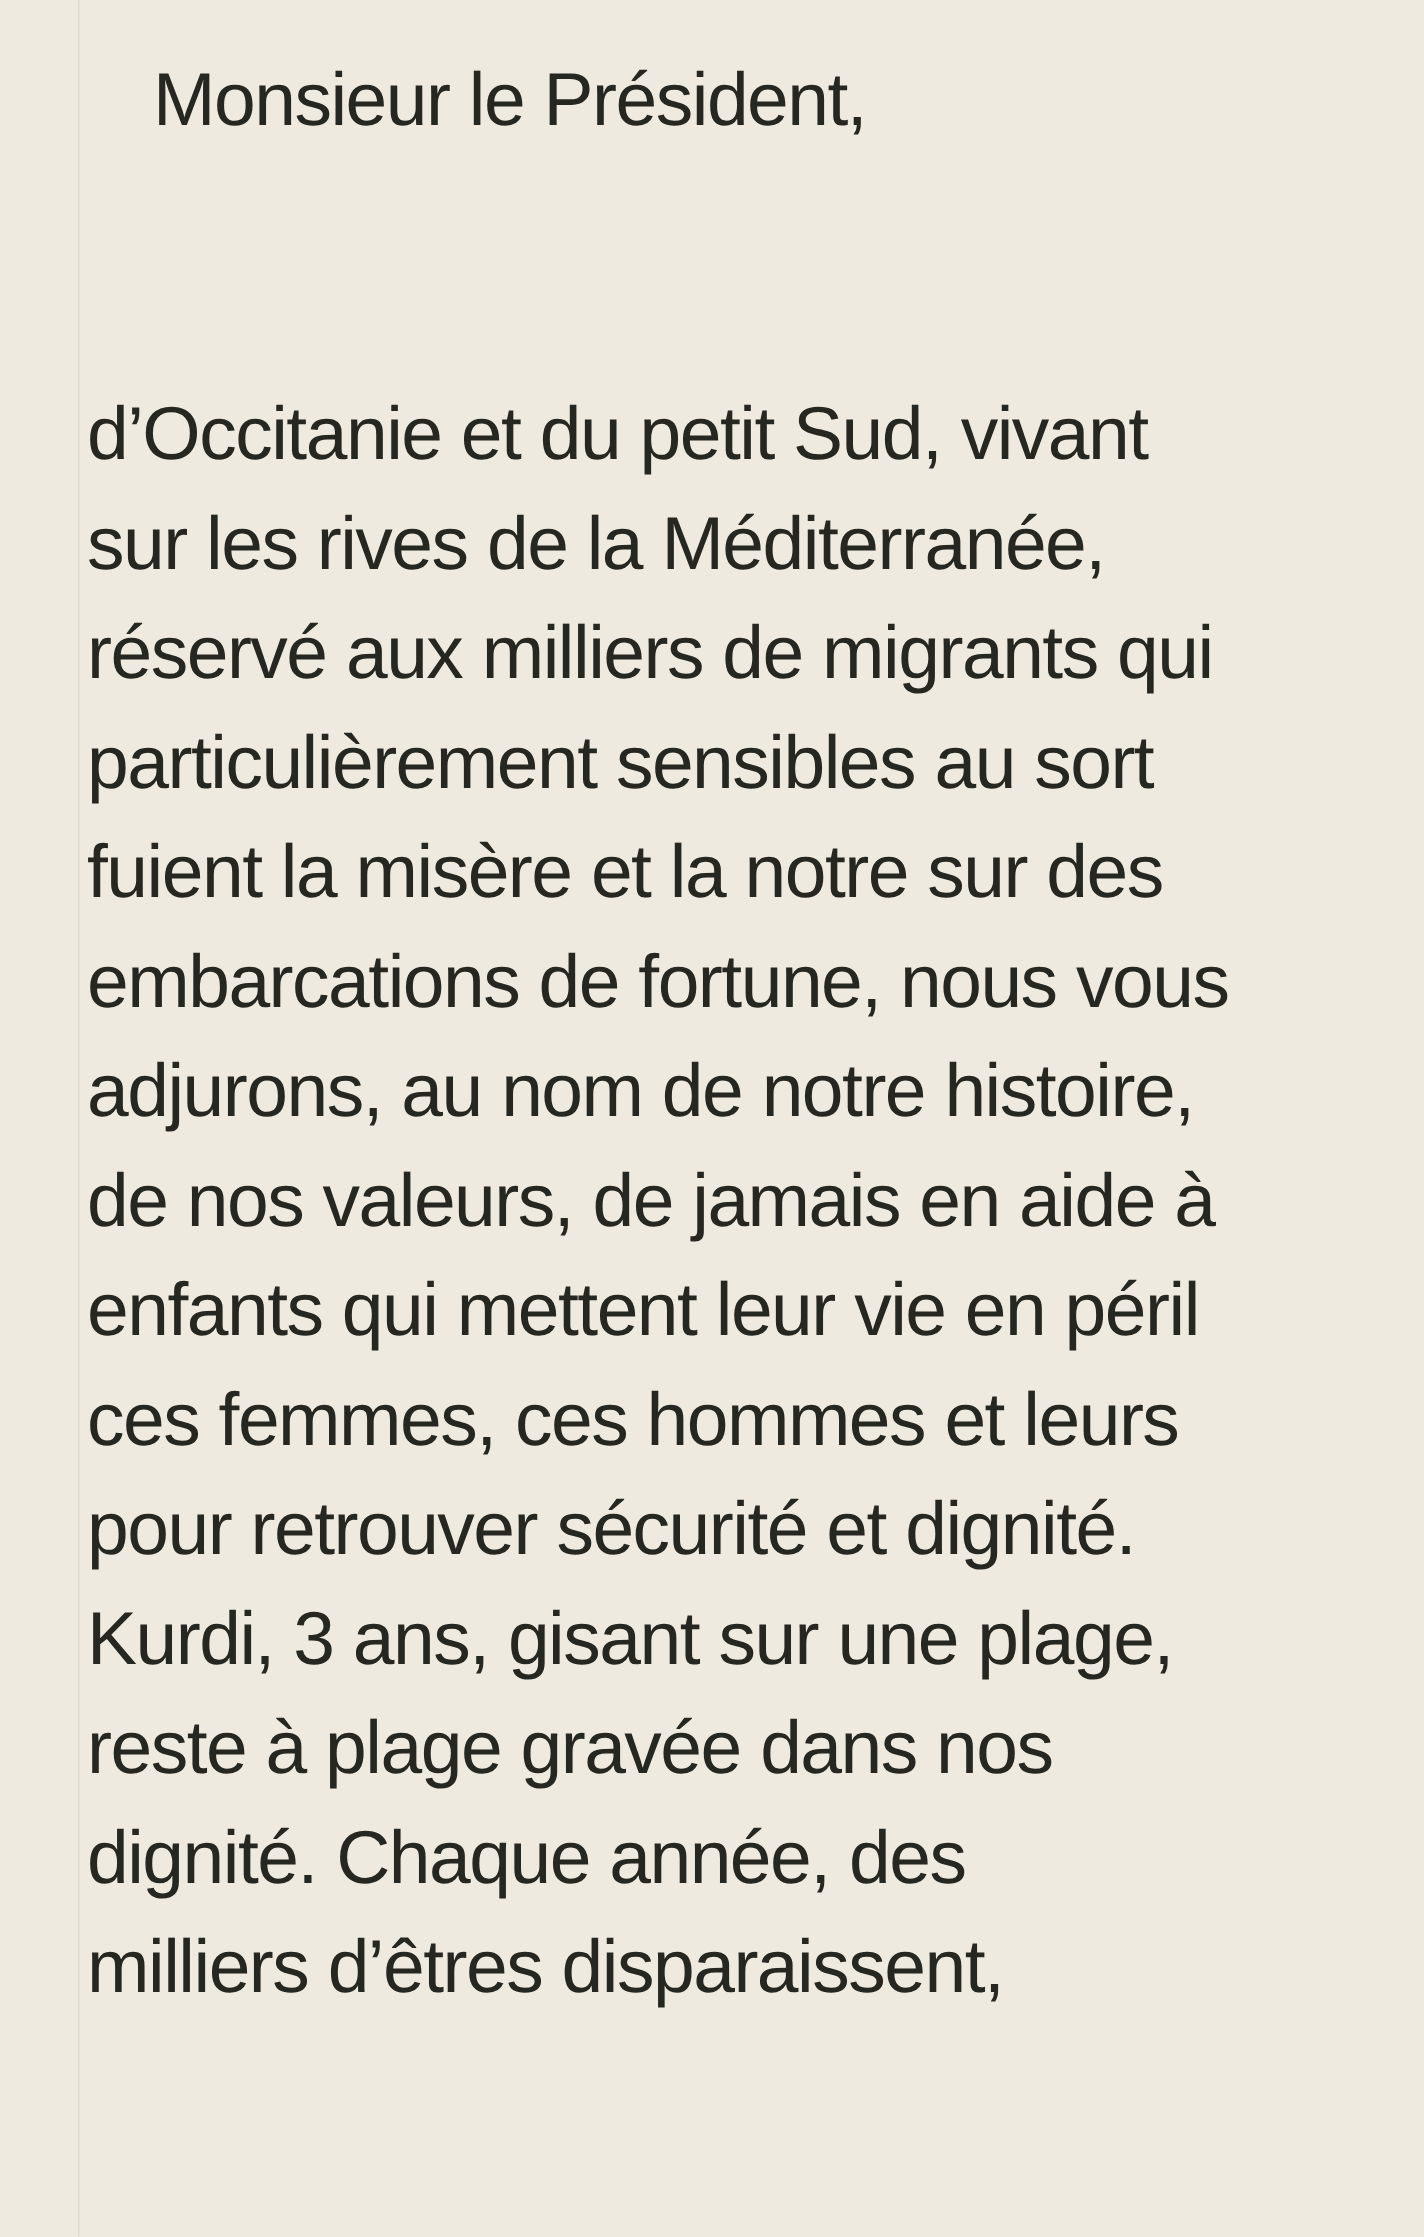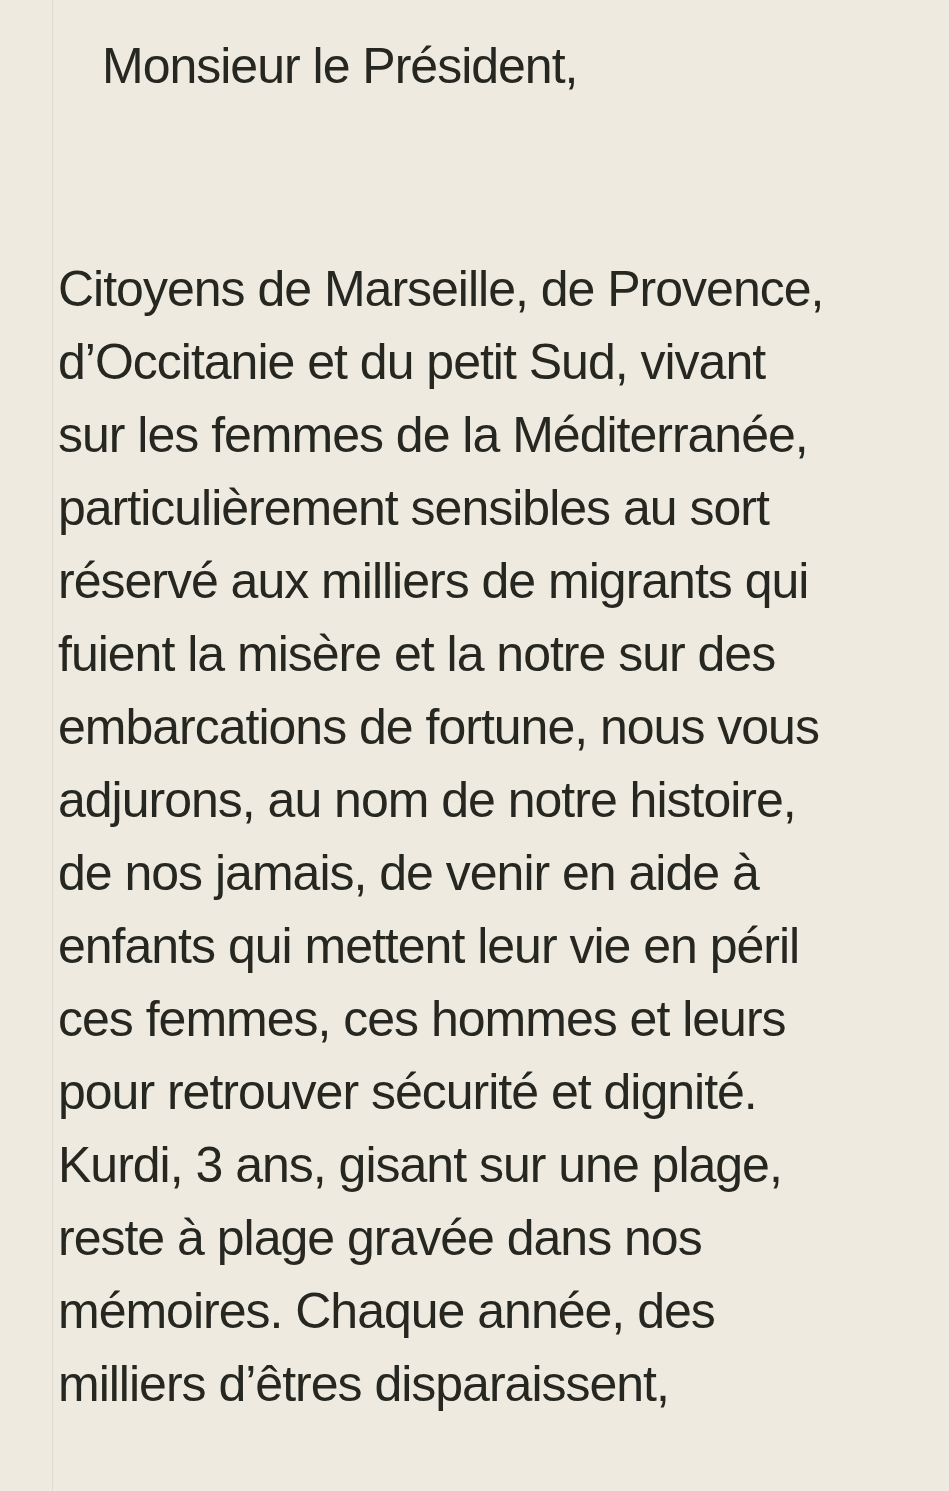--- a/index.html
+++ b/index.html
@@ -51,30 +51,29 @@
 </style>
 </head>
 <body>
 
 <div class="left-divider"></div>
 
 <div class="letter">
   <div class="salutation">Monsieur le Président,</div>
 
   <div class="body-paragraph">
-    <div class="body-line">Citoyens de Marseille, de Provence,</div>
     <div class="body-line">d’Occitanie et du petit Sud, vivant</div>
-    <div class="body-line">sur les femmes de la Méditerranée,</div>
+    <div class="body-line">sur les rives de la Méditerranée,</div>
+    <div class="body-line">réservé aux milliers de migrants qui</div>
     <div class="body-line">particulièrement sensibles au sort</div>
-    <div class="body-line">réservé aux milliers de migrants qui</div>
     <div class="body-line">fuient la misère et la notre sur des</div>
     <div class="body-line">embarcations de fortune, nous vous</div>
     <div class="body-line">adjurons, au nom de notre histoire,</div>
-    <div class="body-line">de nos jamais, de venir en aide à</div>
+    <div class="body-line">de nos valeurs, de jamais en aide à</div>
     <div class="body-line">enfants qui mettent leur vie en péril</div>
     <div class="body-line">ces femmes, ces hommes et leurs</div>
     <div class="body-line">pour retrouver sécurité et dignité.</div>
     <div class="body-line">Kurdi, 3 ans, gisant sur une plage,</div>
     <div class="body-line">reste à plage gravée dans nos</div>
-    <div class="body-line">mémoires. Chaque année, des</div>
+    <div class="body-line">dignité. Chaque année, des</div>
     <div class="body-line">milliers d’êtres disparaissent,</div>
   </div>
 </div>
 
 </body></html>

